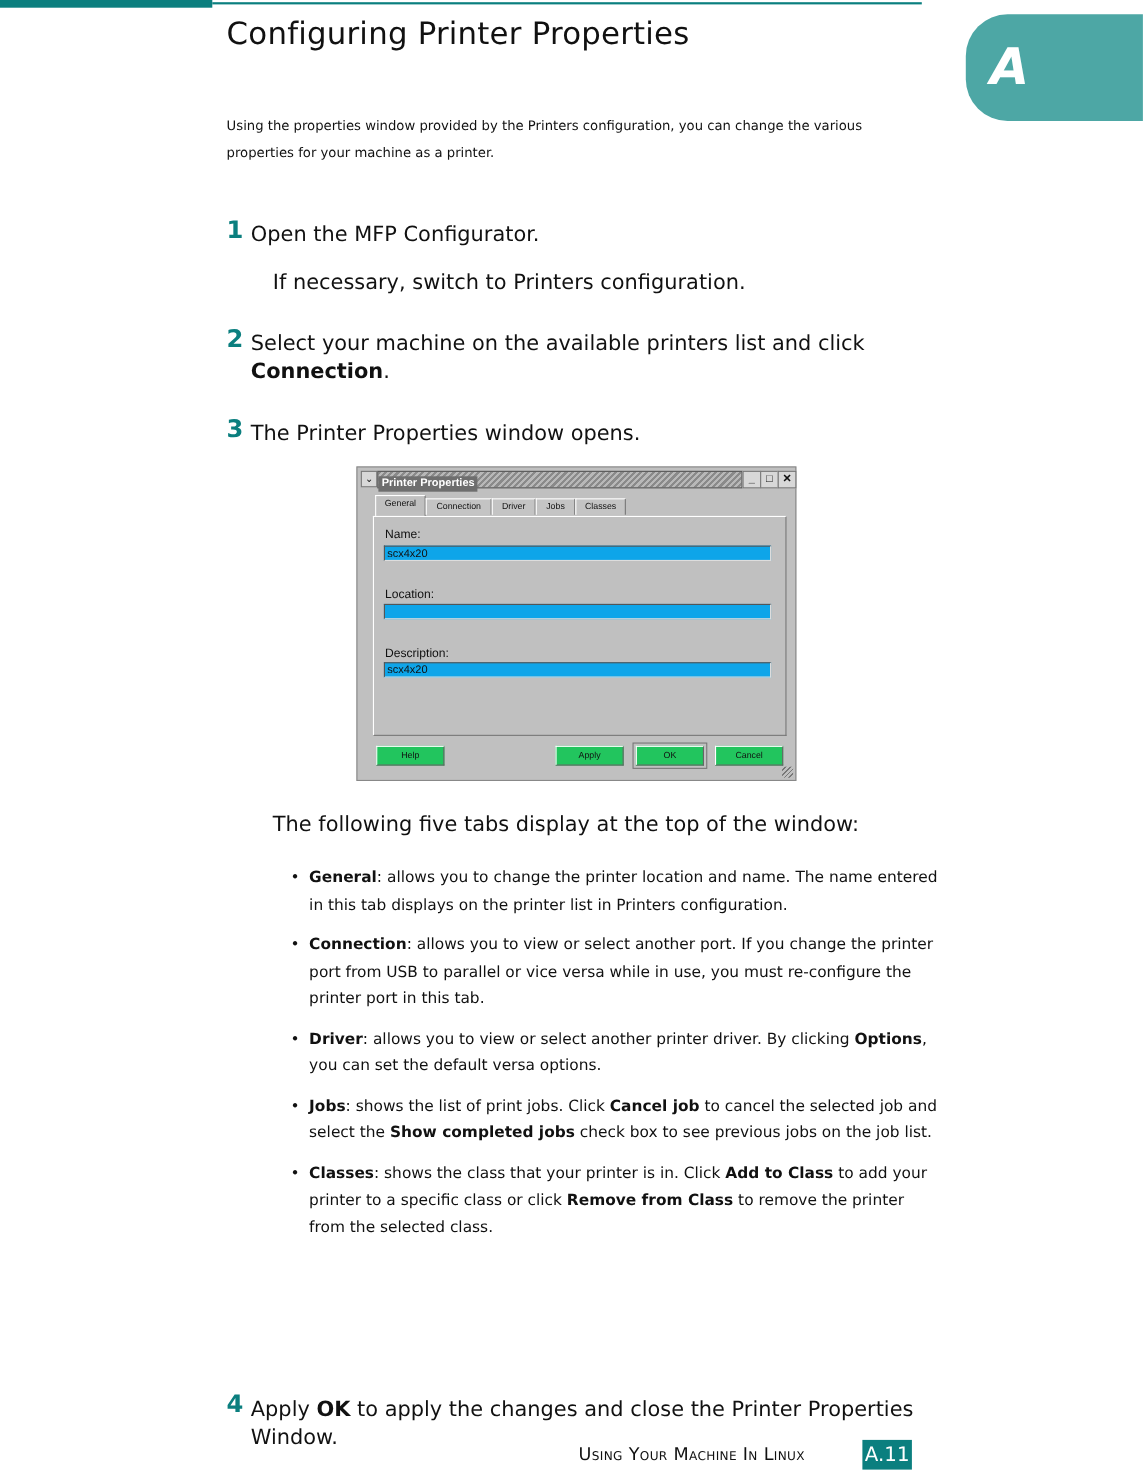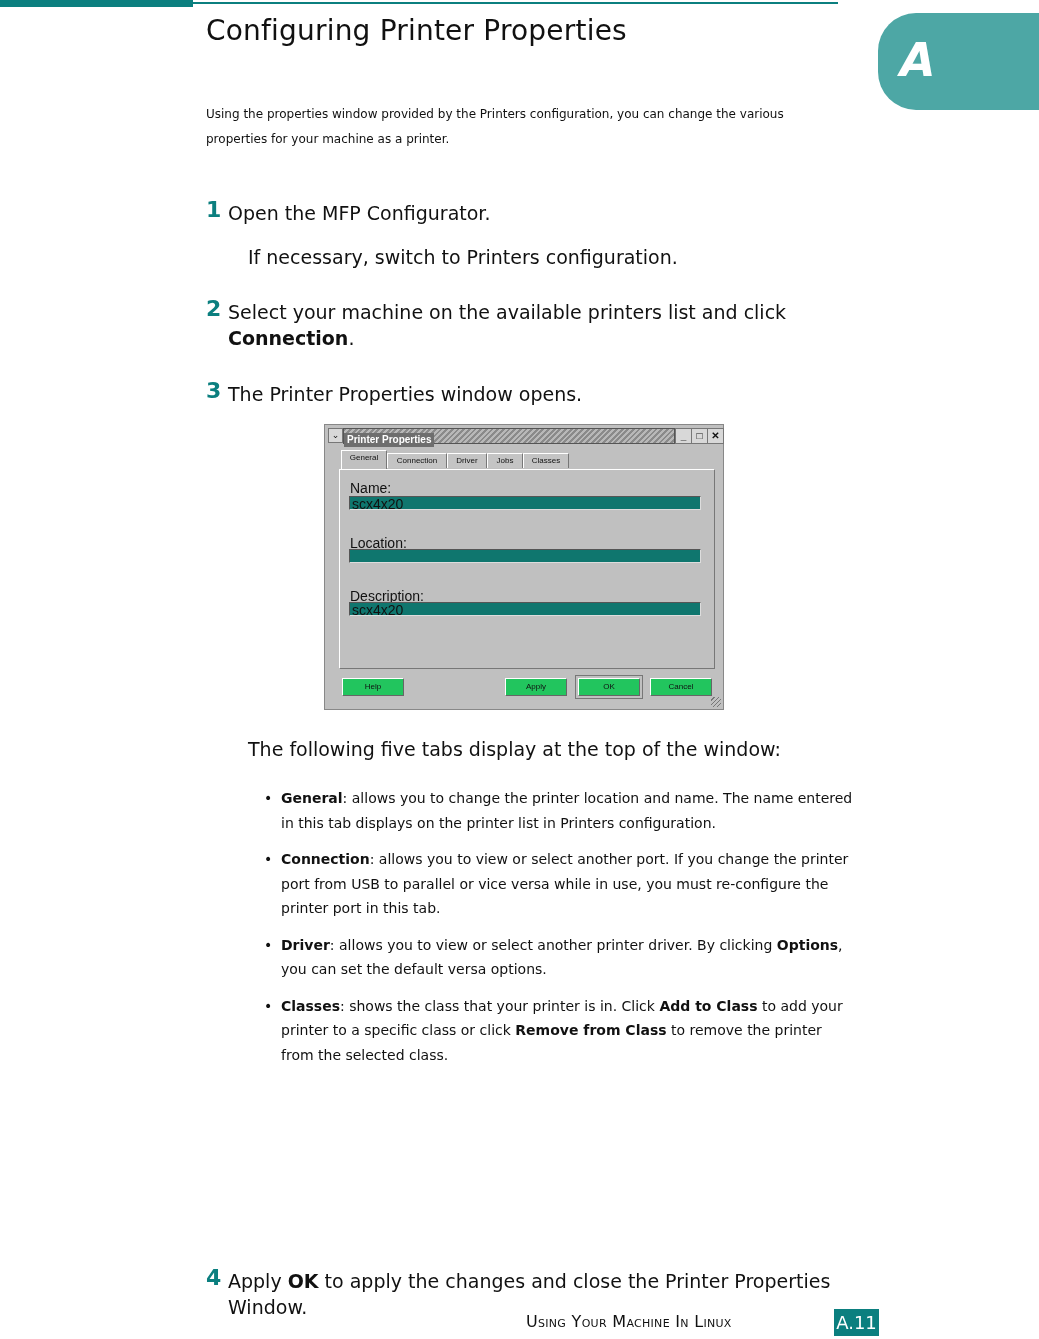--- a/index.html
+++ b/index.html
@@ -16,38 +16,38 @@
   .intro { position:absolute; left:206px; top:102px; width:630px; font-size:12px; line-height:25px; margin:0; }
   .step { position:absolute; left:206px; font-size:19px; line-height:26px; width:630px; }
   .step .num { position:absolute; left:0; top:-3px; color:#0b7f7f; font-weight:bold; font-size:22px; }
   .step .txt { margin-left:22px; display:block; }
   .sub { position:absolute; left:248px; font-size:19px; line-height:25px; width:590px; margin:0; }
   b { font-weight:bold; }
   .bullets { position:absolute; left:248px; top:770px; width:592px; font-size:14px; line-height:24.5px; margin:16px; padding:0; list-style:none; }
   .bullets li { position:relative; padding-left:17px; margin-bottom:12px; }
   .bullets li::before { content:"•"; position:absolute; left:0; top:0; }
   .footer { position:absolute; left:526px; top:1312px; font-size:16px; color:#111; letter-spacing:0.3px; font-variant:small-caps; }
-  .page-badge { position:absolute; left:834px; top:1309px; width:45px; height:27px; background:#0b7f7f;
+  .page-badge { position:absolute; left:784px; top:1309px; width:45px; height:27px; background:#0b7f7f;
                 color:#fff; font-size:18px; line-height:27px; text-align:center; }
   
   .dialog { position:absolute; left:324px; top:424px; width:400px; height:286px; background:#c0c0c0;
             border:1px solid #888; box-sizing:border-box; font-family:"Liberation Sans", sans-serif; }
   .titlebar { position:absolute; left:18px; top:3px; width:330px; height:14px;
               background:repeating-linear-gradient(135deg,#8a8a8a 0 2px,#b8b8b8 2px 4px); border:1px solid #555; }
   .titlebar span { background:#6e6e6e; color:#fff; font-weight:bold; font-size:10px; padding:0 3px; line-height:14px; display:inline-block; }
   .menu-btn { position:absolute; left:3px; top:3px; width:13px; height:13px; background:#d8d8d8; border:1px solid #777; font-size:9px; text-align:center; line-height:13px; }
   .wbtn { position:absolute; top:3px; width:15px; height:14px; background:#d8d8d8; border:1px solid #777; font-size:10px; text-align:center; line-height:14px; font-weight:bold; }
   .tabs { position:absolute; left:16px; top:28px; height:16px; }
   .tab { position:absolute; top:0; height:14px; background:#c4c4c4; border:1px solid #fff; border-right-color:#777; border-bottom:none;
          font-size:8px; line-height:14px; text-align:center; color:#111; }
   .tab.active { top:-3px; height:18px; background:#c0c0c0; }
   .panel { position:absolute; left:14px; top:44px; width:374px; height:198px; border:1px solid #fff; border-right-color:#777; border-bottom-color:#777; }
-  .lbl { position:absolute; left:25px; font-size:14px; color:#111; }
-  .field { position:absolute; left:24px; width:352px; height:14px; background:#0f766e; border:1px solid #555; border-right-color:#ddd; border-bottom-color:#ddd;
-           font-size:14px; line-height:14px; padding-left:2px; box-sizing:border-box; }
+  .lbl { position:absolute; left:25px; font-size:11px; color:#111; }
+  .field { position:absolute; left:24px; width:352px; height:14px; background:#0ea5e9; border:1px solid #555; border-right-color:#ddd; border-bottom-color:#ddd;
+           font-size:10px; line-height:14px; padding-left:2px; box-sizing:border-box; }
   .dbtn { position:absolute; top:253px; width:60px; height:16px; background:#22c55e; border:1px solid #fff; border-right-color:#666; border-bottom-color:#666;
           font-size:8px; text-align:center; line-height:16px; }
   .dbtn.default { outline:1px solid #777; outline-offset:2px; }
   .grip { position:absolute; right:2px; bottom:2px; width:10px; height:10px;
           background:repeating-linear-gradient(135deg,transparent 0 2px,#777 2px 3px); }
 </style>
 </head>
 <body>
 
 <div class="top-bar"></div>
@@ -104,20 +104,21 @@
   <div class="dbtn" style="left:325px">Cancel</div>
   <div class="grip"></div>
 </div>
 
 <p class="sub" style="top:737px">The following five tabs display at the top of the window:</p>
 
 <ul class="bullets">
   <li><b>General</b><span>: allows you to change the printer location and name. The name entered in this tab displays on the printer list in Printers configuration.</span></li>
   <li><b>Connection</b><span>: allows you to view or select another port. If you change the printer port from USB to parallel or vice versa while in use, you must re-configure the printer port in this tab.</span></li>
   <li><b>Driver</b><span>: allows you to view or select another printer driver. By clicking </span><b>Options</b><span>, you can set the default versa options.</span></li>
+  <li><b>Jobs</b><span>: shows the list of print jobs. Click </span><b>Cancel job</b><span> to cancel the selected job and select the </span><b>Show completed jobs</b><span> check box to see previous jobs on the job list.</span></li>
   <li><b>Classes</b><span>: shows the class that your printer is in. Click </span><b>Add to Class</b><span> to add your printer to a specific class or click </span><b>Remove from Class</b><span> to remove the printer from the selected class.</span></li>
 </ul>
 
 <div class="step" style="top:1268px">
   <span class="num">4</span>
   <span class="txt"><span>Apply </span><b>OK</b><span> to apply the changes and close the Printer Properties Window.</span></span>
 </div>
 
 <div class="footer">Using Your Machine In Linux</div>
 <div class="page-badge">A.11</div>

